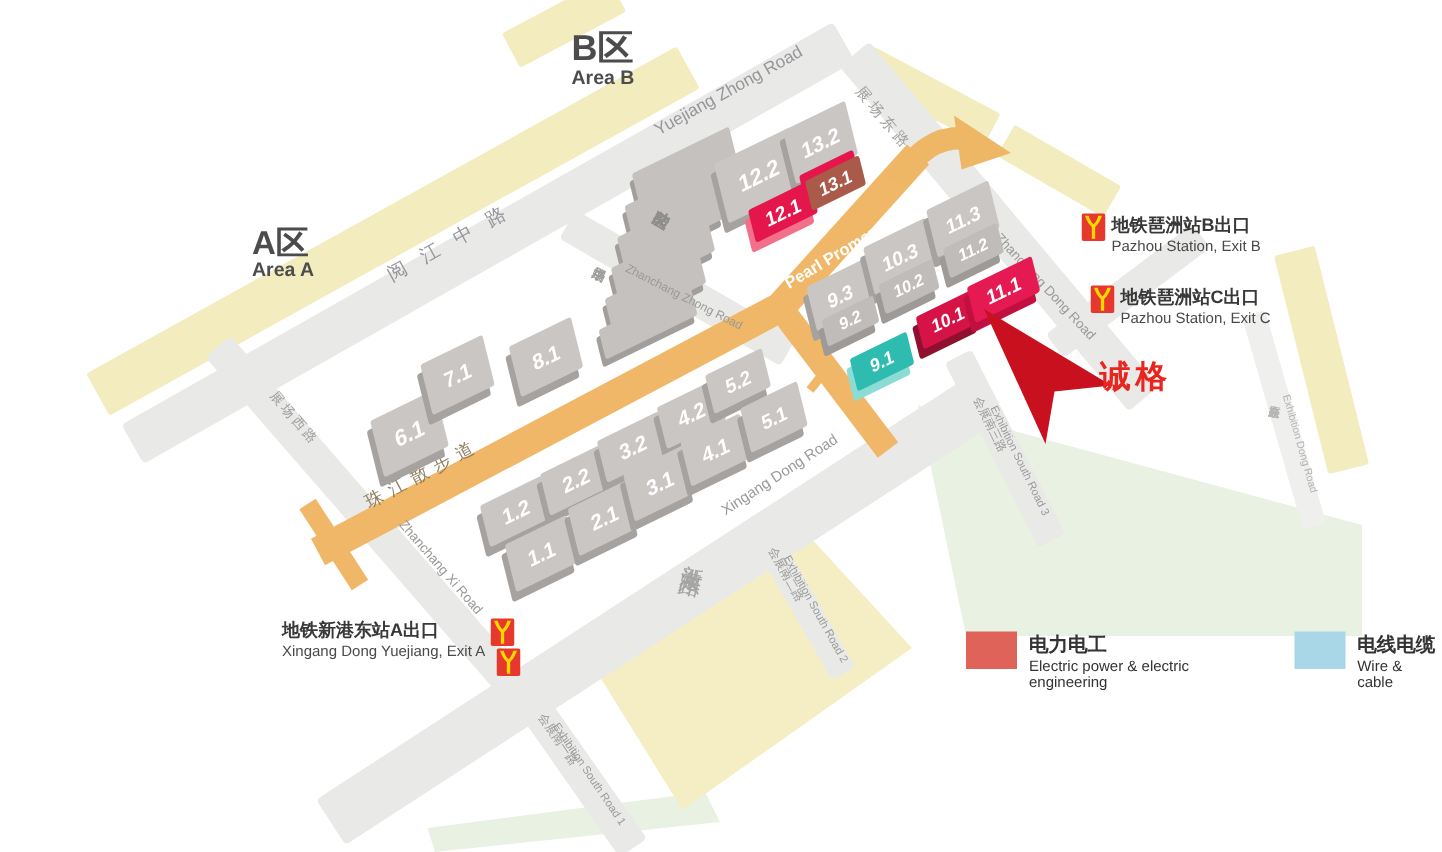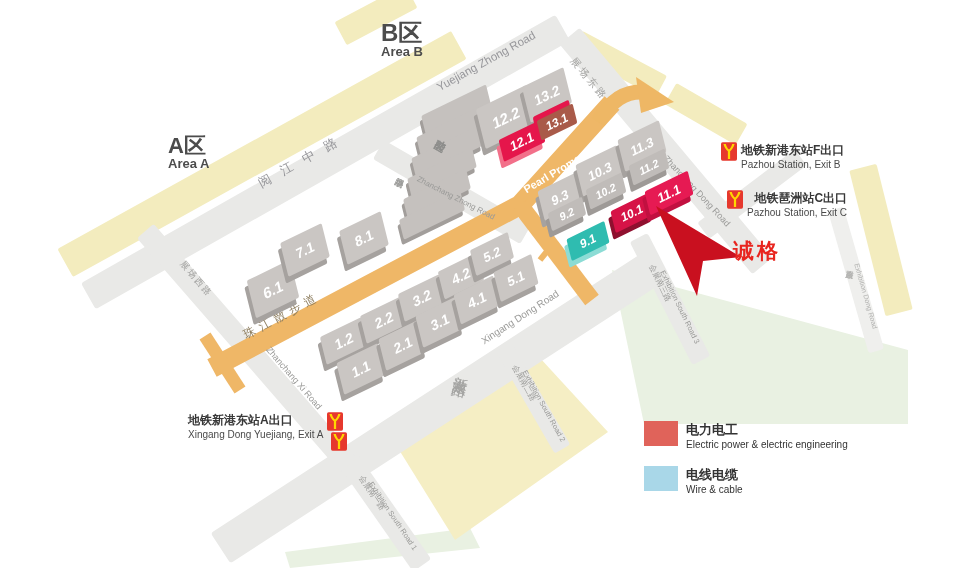--- a/index.html
+++ b/index.html
@@ -15,31 +15,31 @@
         border-radius:2px;letter-spacing:0px;}
   .rlabel{white-space:nowrap;color:#9a9a98;transform-origin:center;}
   .rlabel.vert{writing-mode:vertical-rl;text-orientation:upright;white-space:normal;}
   .area-label{position:absolute;color:#4c4c4c;line-height:1.05;}
   .area-label .zh{font-weight:bold;}
   .area-label .en{font-weight:bold;}
   .area-b{left:381px;top:20px;}
   .area-b .zh{font-size:24px;}
   .area-b .en{font-size:13px;}
   .area-a{left:168px;top:134px;}
-  .area-a .zh{font-size:22px;}
+  .area-a .zh{font-size:22px;margin-top:16px;}
   .area-a .en{font-size:13px;}
   .station{position:absolute;display:flex;gap:4px;align-items:flex-start;}
   .station .m-icon{flex:0 0 auto;display:block;width:16px;height:19px;}
   .st-zh{display:block;font-size:12px;font-weight:bold;color:#383838;white-space:nowrap;}
   .st-en{display:block;font-size:10px;color:#4a4a4a;white-space:nowrap;}
   .station-b{left:721px;top:142px;}
-  .station-c{left:727px;top:190px;text-align:right;}
+  .station-c{left:727px;top:190px;}
   .station-a{left:188px;top:412px;flex-direction:row-reverse;}
   .station-f{left:331px;top:432px;}
-  .legend{position:absolute;left:644px;top:421px;display:flex;flex-direction:column;gap:16px;}
+  .legend{position:absolute;left:644px;top:421px;display:flex;gap:16px;}
   .legend-row{display:flex;gap:8px;align-items:flex-start;}
   .swatch{width:34px;height:25px;flex:0 0 auto;}
   .lg-zh{display:block;font-size:13px;font-weight:bold;color:#333;}
   .lg-en{display:block;font-size:10px;color:#333;}
   .brand{position:absolute;left:733px;top:237px;font-size:21px;font-weight:bold;
          color:#e8251f;letter-spacing:3px;}
 </style>
 </head>
 <body>
 
@@ -155,21 +155,21 @@
   </div>
 
   <div class="station station-b">
     <span class="m-icon">
       <svg width="16" height="19" viewBox="0 0 20 23">
           <rect width="20" height="23" rx="2" fill="#e6382d"></rect>
           <path d="M3 2 C4.5 7 7 10 8.6 11.2 L8.6 21 L11.4 21 L11.4 11.2 C13 10 15.5 7 17 2 L14 2 C13 5.5 11.5 8 10 9 C8.5 8 7 5.5 6 2 Z" fill="#ffd800"></path>
         </svg>
     </span>
     <span class="st-text">
-      <span class="st-zh">地铁新港东站F出口</span>
+      <span class="st-zh">地铁琶洲站B出口</span>
       <span class="st-en">Pazhou Station, Exit B</span>
     </span>
   </div>
   <div class="station station-c">
     <span class="m-icon">
       <svg width="16" height="19" viewBox="0 0 20 23">
           <rect width="20" height="23" rx="2" fill="#e6382d"></rect>
           <path d="M3 2 C4.5 7 7 10 8.6 11.2 L8.6 21 L11.4 21 L11.4 11.2 C13 10 15.5 7 17 2 L14 2 C13 5.5 11.5 8 10 9 C8.5 8 7 5.5 6 2 Z" fill="#ffd800"></path>
         </svg>
     </span>

